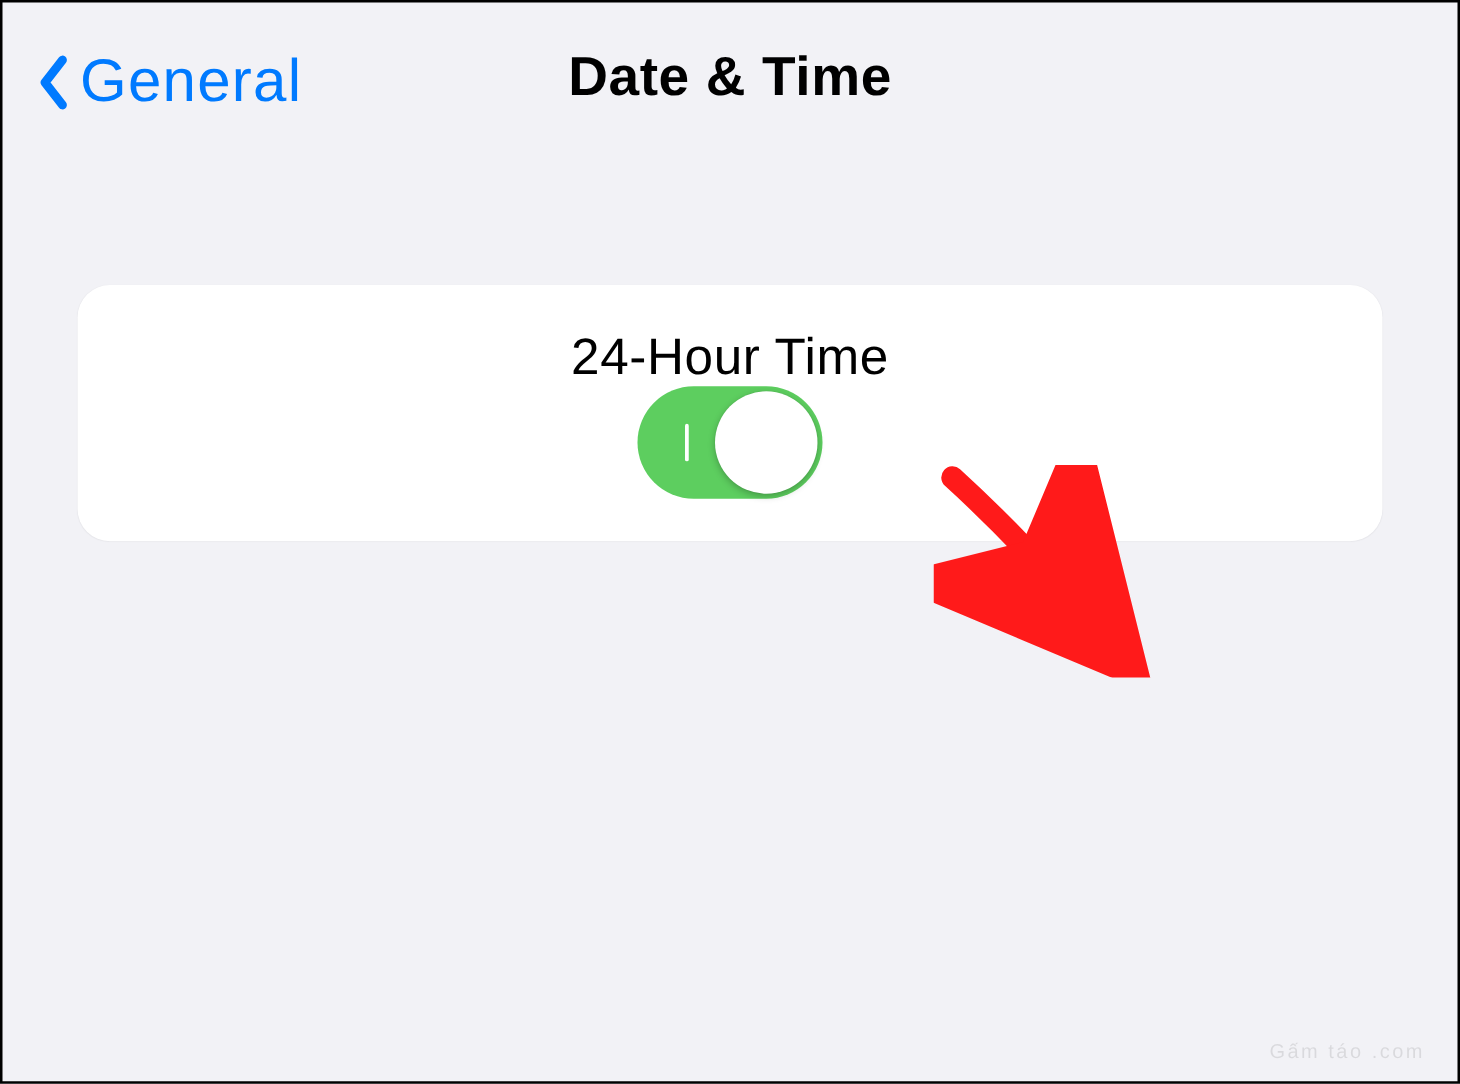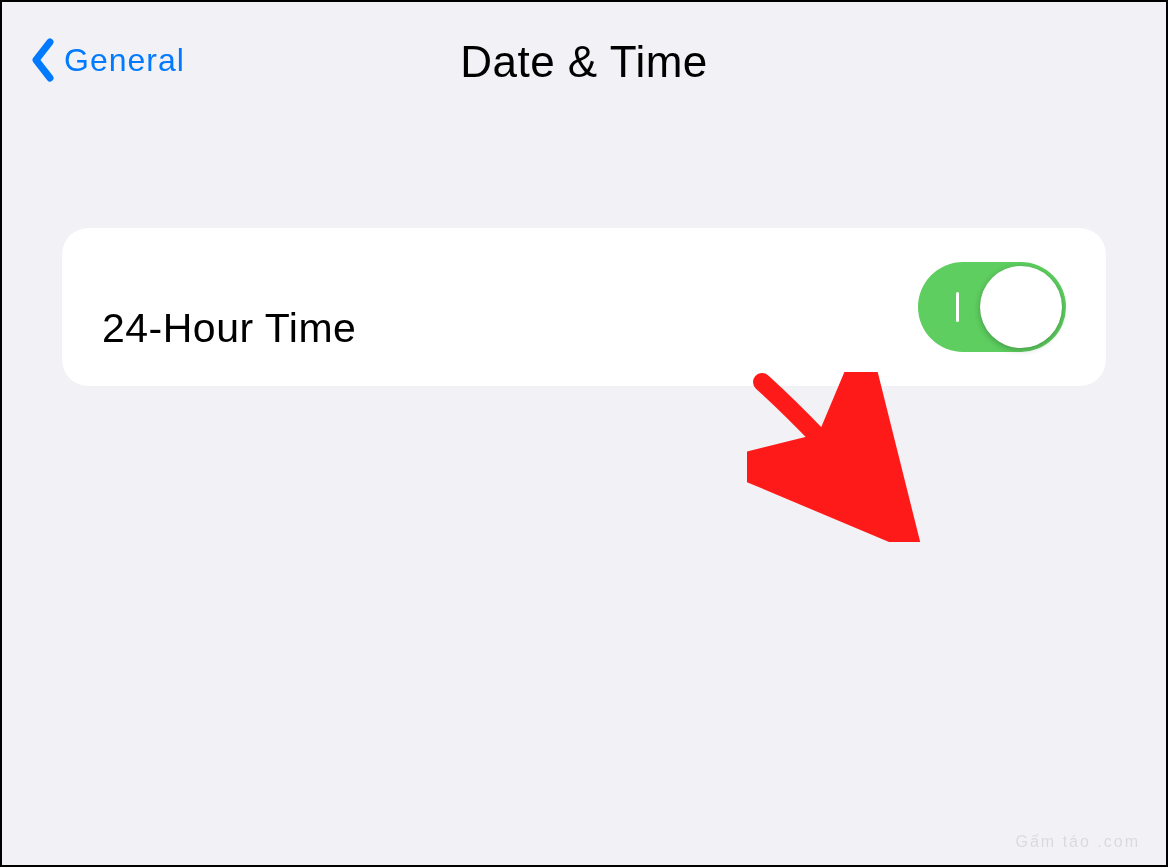--- a/index.html
+++ b/index.html
@@ -16,55 +16,56 @@
     display: flex;
     align-items: center;
     padding: 24px 24px 0 24px;
     height: 96px;
   }
   .back-button {
     display: flex;
     align-items: center;
     gap: 10px;
     color: #007aff;
-    font-size: 32px;
+    font-size: 48px;
     letter-spacing: 1px;
     cursor: pointer;
     position: absolute;
     left: 28px;
     top: 36px;
   }
   .back-chevron svg { display: block; }
   .page-title {
     flex: 1;
     text-align: center;
     font-size: 44px;
-    font-weight: 400;
+    font-weight: 700;
     color: #000;
     letter-spacing: 0.5px;
   }
 
   .content {
     padding: 130px 60px 0 60px;
   }
 
   .group {
     background: #ffffff;
     border-radius: 26px;
     overflow: hidden;
     box-shadow: 0 0 1px rgba(0,0,0,0.05);
   }
   .group + .group { margin-top: 120px; }
 
   .row {
     display: flex;
-    align-items: flex-end;
+    align-items: center;
     justify-content: space-between;
     padding: 34px 40px;
     min-height: 128px;
+    flex-direction: column;
   }
   .row + .row { border-top: 1px solid #d6d6d8; }
 
   .row-label {
     font-size: 41px;
     color: #000;
     letter-spacing: 0.5px;
   }
   .row-value {
     font-size: 41px;

